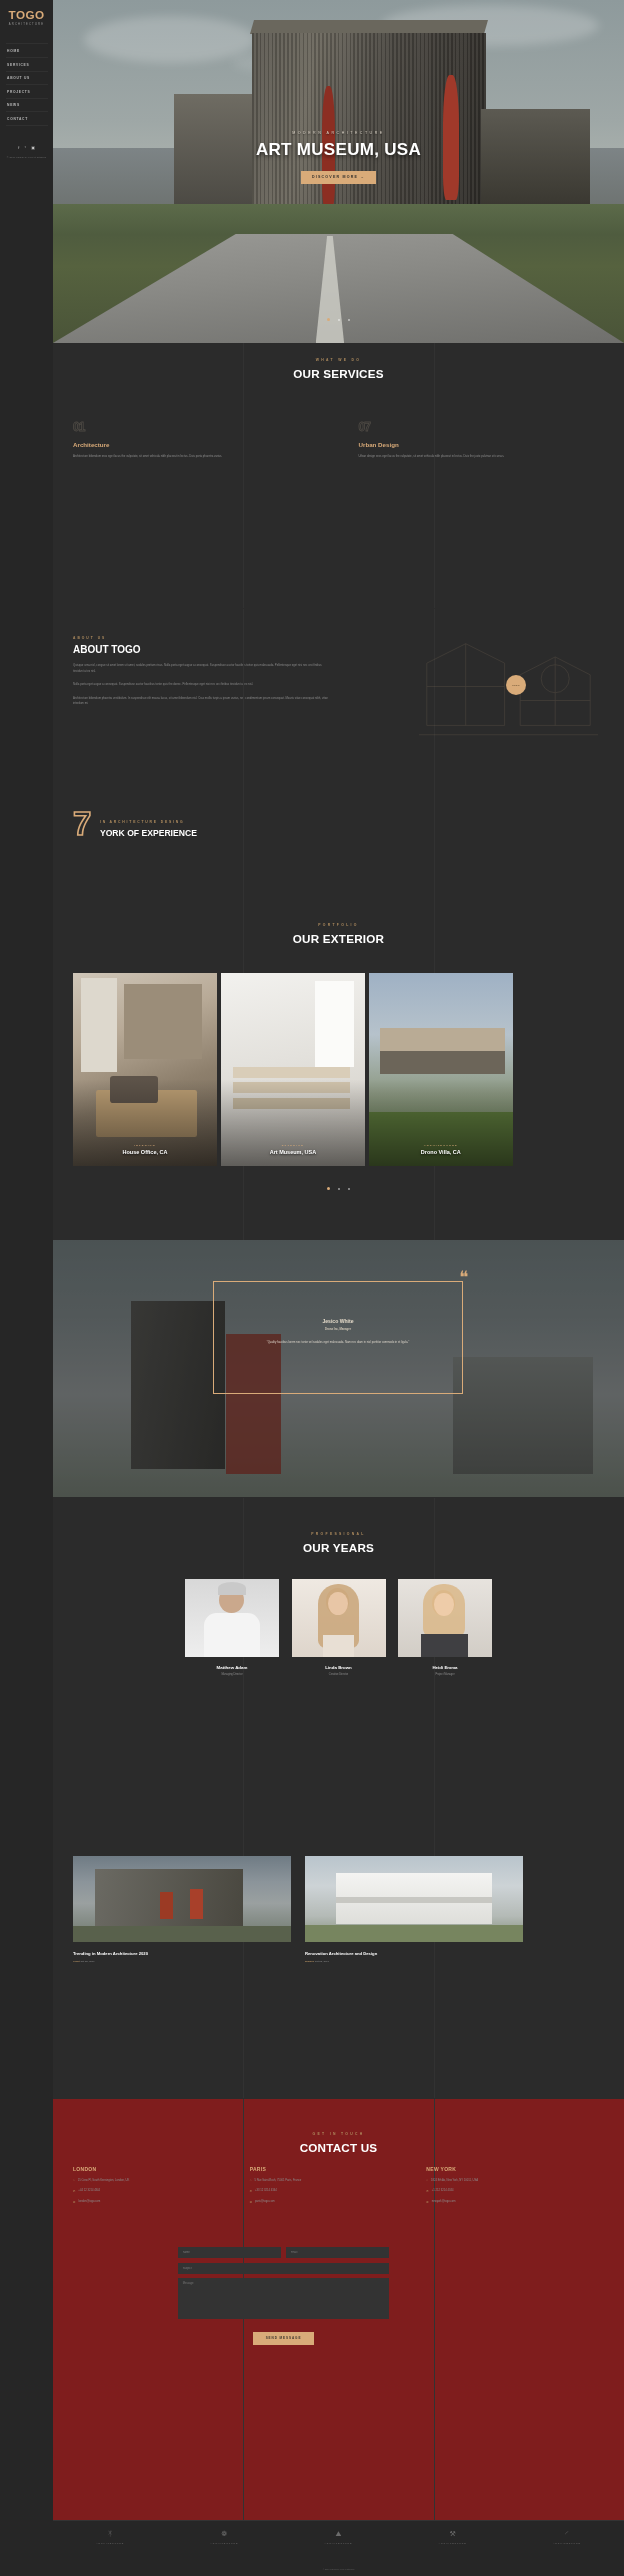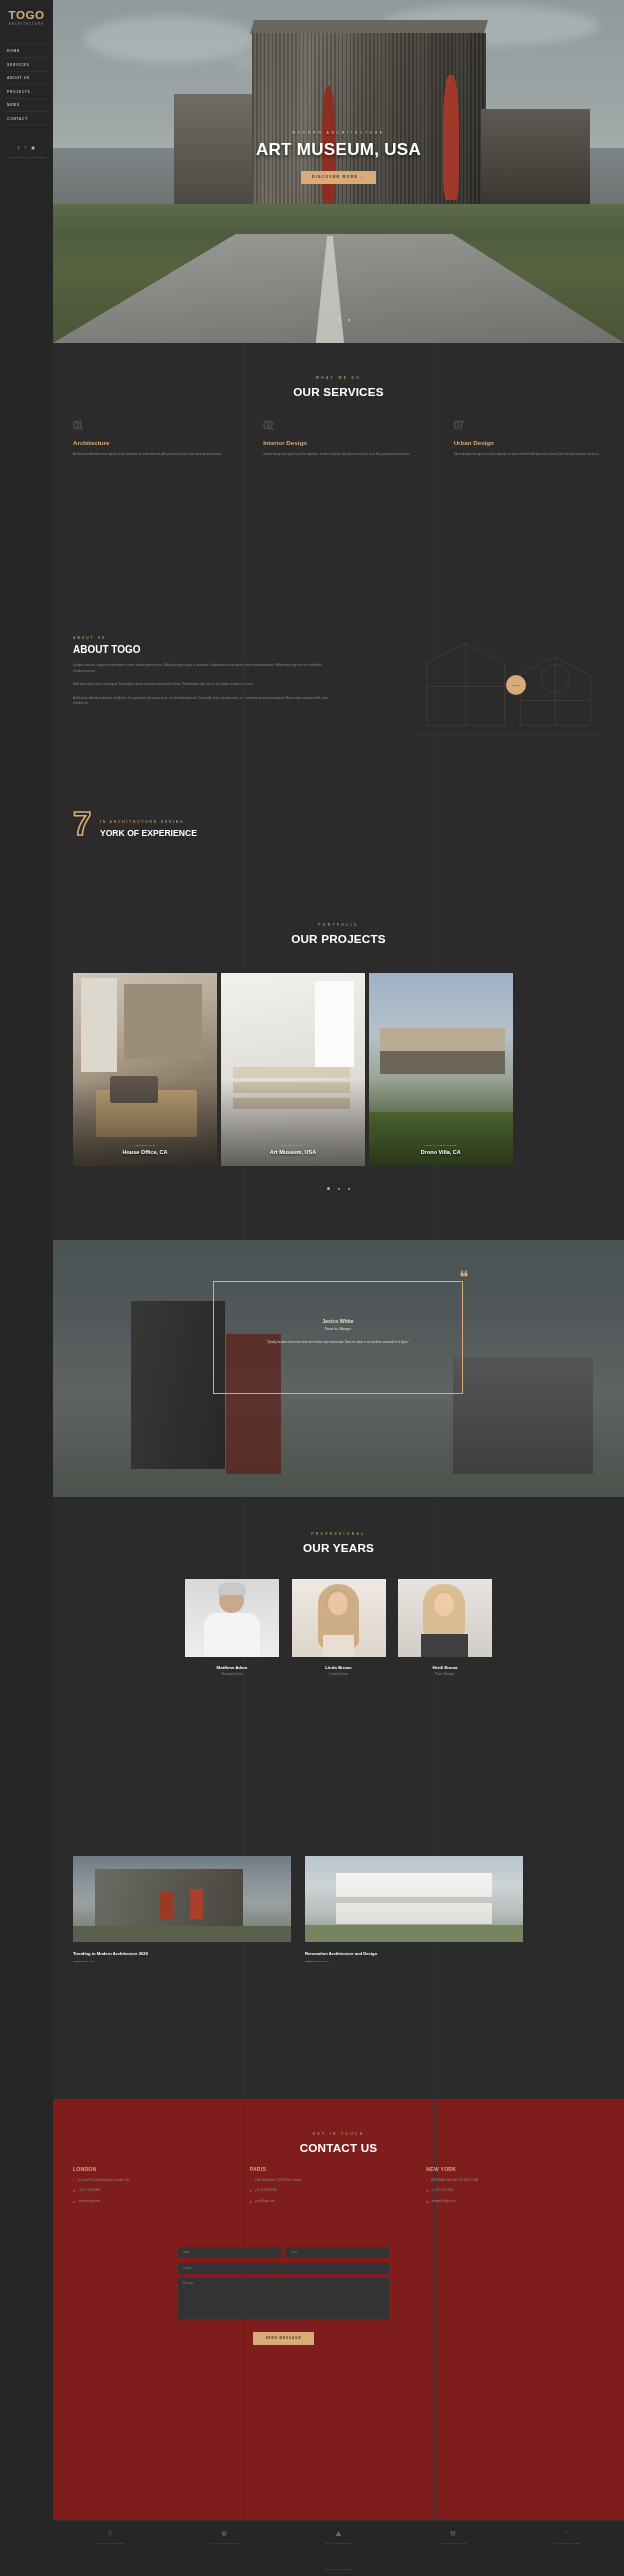--- a/index.html
+++ b/index.html
@@ -44,21 +44,21 @@
   
   .sec{position:absolute;left:53px;width:571px}
   .kicker{font-size:3.4px;letter-spacing:2.3px;color:#b08d5f;text-align:center;font-weight:bold}
   .head{font-size:11.7px;font-weight:bold;color:#fff;text-align:center;margin-top:4.7px;letter-spacing:0.2px}
   .vline{position:absolute;top:0;bottom:0;width:0.8px;background:#323232}
 
   
   #services{top:343px;height:265px;background:#2b2b2b}
   #svc-cards{position:absolute;left:0;top:78px;width:571px;display:flex}
   .svc{flex:1;padding:0 20px}
-  .svc-num{font-size:10px;font-weight:normal;color:transparent;-webkit-text-stroke:0.8px #4f4b45;letter-spacing:-0.8px;line-height:1}
+  .svc-num{font-size:12px;font-weight:bold;color:transparent;-webkit-text-stroke:0.8px #4f4b45;letter-spacing:-0.8px;line-height:1}
   .svc-title{font-size:6.2px;font-weight:bold;color:#d9ab79;margin-top:7.8px}
   .svc-desc{font-size:2.8px;line-height:1.9;color:#8d8d8d;margin-top:6.2px}
 
   
   #about{top:609px;height:281px;background:#2b2b2b}
   #about-kicker{font-size:3.3px;letter-spacing:2px;color:#b08d5f;font-weight:bold}
   #about-head{font-size:10px;font-weight:bold;color:#fff;margin-top:4.7px}
   .about-p{font-size:2.8px;line-height:2.05;color:#8a8a8a;margin-top:7.8px;max-width:257px}
   #about-sketch{position:absolute;right:26.5px;top:23.4px;width:179px;height:109px;opacity:.22}
   #seal{position:absolute;right:98px;top:66px;width:20px;height:20px;border-radius:50%;background:#d9ab79;display:flex;align-items:center;justify-content:center;font-size:2.3px;color:#5a4529;font-weight:bold;letter-spacing:0.2px}
@@ -181,34 +181,29 @@
   <div id="hero-dots">
     <span class="dot on"></span>
     <span class="dot"></span>
     <span class="dot"></span>
   </div>
 </div>
 
 <div class="sec" id="services">
   <div class="vline" style="left:190px"></div>
   <div class="vline" style="left:381px"></div>
-  <div style="padding-top:33px">
+  <div style="padding-top:15px">
     <div class="kicker">WHAT WE DO</div>
     <div class="head">OUR SERVICES</div>
   </div>
   <div id="svc-cards">
     <div class="svc">
       <div class="svc-num">01</div>
       <div class="svc-title">Architecture</div>
       <div class="svc-desc">Architecture bibendum eros eget lacus the vulputate, sit amet vehicula nibh placerat in lectus. Duis porta pharetra varius.</div>
-    </div>
-    <div class="svc">
-      <div class="svc-num">02</div>
-      <div class="svc-title">Interior Design</div>
-      <div class="svc-desc">Interior design eros eget lacus the vulputate, sit amet vehicula nibh placerat in lectus. Duis the justo pulvinar sit cursus.</div>
     </div>
     <div class="svc">
       <div class="svc-num">07</div>
       <div class="svc-title">Urban Design</div>
       <div class="svc-desc">Urban design eros eget lacus the vulputate, sit amet vehicula nibh placerat in lectus. Duis the justo pulvinar sit cursus.</div>
     </div>
   </div>
 </div>
 
 <div class="sec" id="about">
@@ -241,21 +236,21 @@
       <div id="exp-t">YORK OF EXPERIENCE</div>
     </div>
   </div>
 </div>
 
 <div class="sec" id="projects">
   <div class="vline" style="left:190px"></div>
   <div class="vline" style="left:381px"></div>
   <div style="padding-top:34px">
     <div class="kicker">PORTFOLIO</div>
-    <div class="head">OUR PROJECTS</div>
+    <div class="head">OUR EXTERIOR</div>
   </div>
   <div id="proj-row">
     <div class="proj">
       <div class="proj-img" style="background:linear-gradient(160deg,#cfc6b8 0%,#b8aa97 30%,#8d7f6c 60%,#6b5f50 100%)">
         <div style="position:absolute;left:7.8px;top:4.7px;width:36px;height:94px;background:#ddd8cd"></div>
         <div style="position:absolute;left:51px;top:11px;width:78px;height:75px;background:#9b8d79"></div>
         <div style="position:absolute;left:23.4px;top:117px;width:101px;height:47px;background:#b99c72;border-radius:2.3px"></div>
         <div style="position:absolute;left:37px;top:103px;width:48px;height:26.5px;background:#5d5349;border-radius:3.1px"></div>
       </div>
       <div class="proj-shade"></div>

